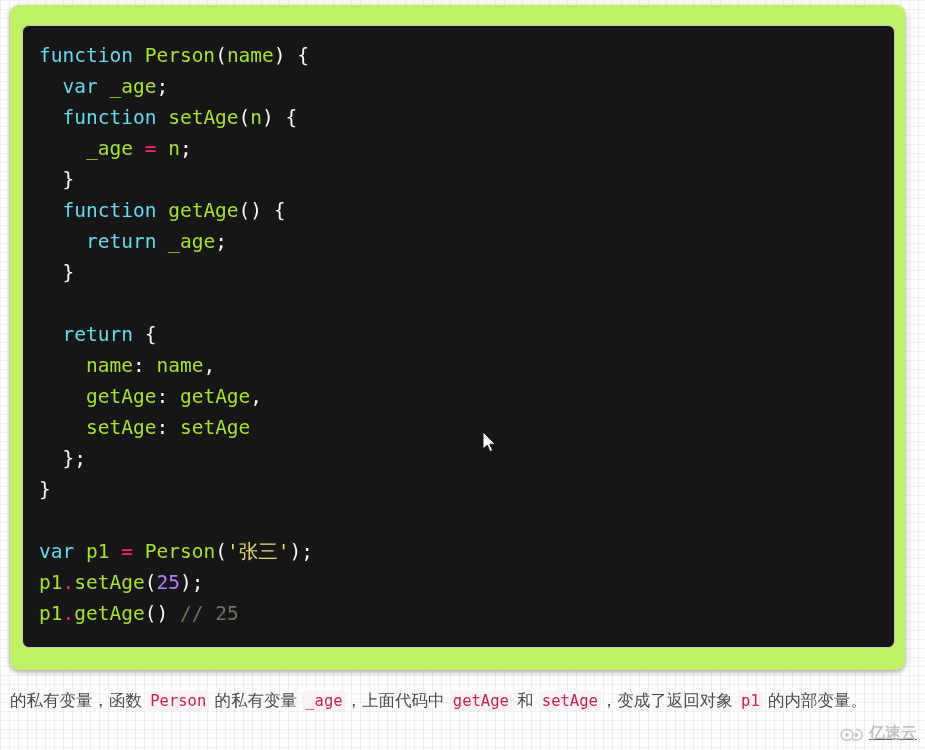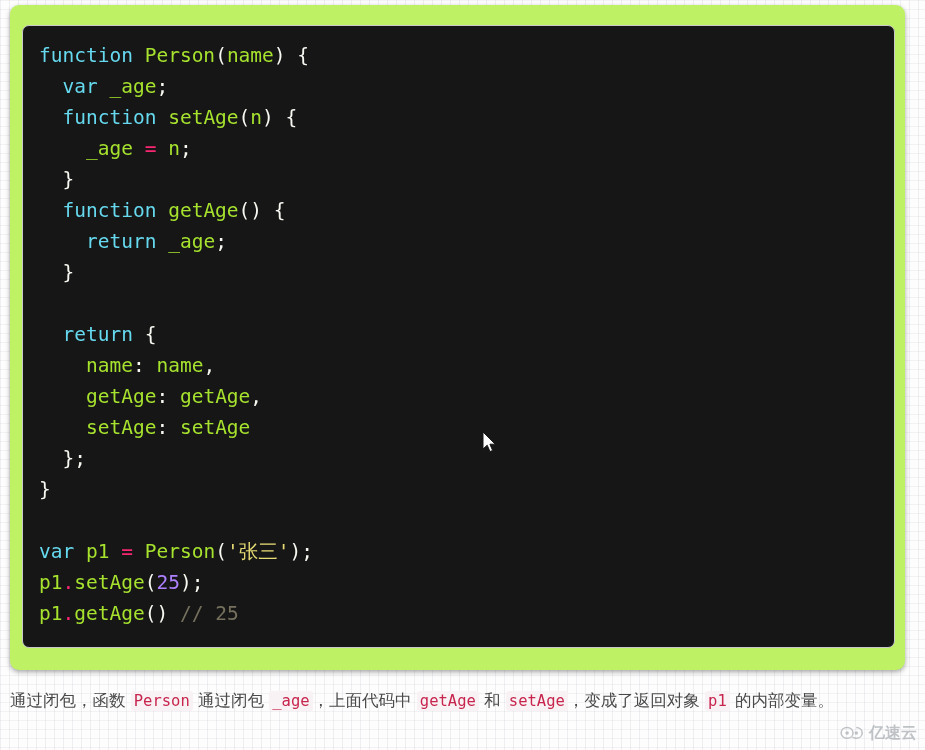--- a/index.html
+++ b/index.html
@@ -90,23 +90,24 @@
     border-radius: 3px;
     white-space: nowrap;
   }
 
   
   .watermark {
     position: absolute;
     right: 8px;
     bottom: 6px;
     display: flex;
-    align-items: center;
+    align-items: flex-end;
     gap: 4px;
     opacity: 0.62;
+    text-decoration: underline;
   }
   .watermark .wm-logo {
     width: 26px;
     height: 17px;
     display: block;
   }
   .watermark .wm-text {
     font-family: "DejaVu Sans", "Liberation Sans", sans-serif;
     font-size: 16px;
     color: #9aa0a6;
@@ -146,21 +147,21 @@
 <span><span class="punc">    </span><span class="fn">setAge</span><span class="punc">: </span><span class="fn">setAge</span></span>
 <span><span class="punc">  };</span></span>
 <span><span class="punc">}</span></span>
 <span></span>
 <span><span class="kw">var</span><span class="punc"> </span><span class="fn">p1</span><span class="punc"> </span><span class="op">=</span><span class="punc"> </span><span class="fn">Person</span><span class="punc">(</span><span class="str">'张三'</span><span class="punc">);</span></span>
 <span><span class="fn">p1</span><span class="op">.</span><span class="fn">setAge</span><span class="punc">(</span><span class="num">25</span><span class="punc">);</span></span>
 <span><span class="fn">p1</span><span class="op">.</span><span class="fn">getAge</span><span class="punc">() </span><span class="com">// 25</span></span></pre>
   </div>
 </div>
 
-<div class="caption"><span>通过闭包，函数 </span><code>Person</code><span> 通过闭包 </span><code>_age</code><span>，上面代码中 </span><code>getAge</code><span> 和 </span><code>setAge</code><span>，变成了返回对象 </span><code>p1</code><span> 的内部变量。</span></div>
+<div class="caption"><span>的私有变量，函数 </span><code>Person</code><span> 的私有变量 </span><code>_age</code><span>，上面代码中 </span><code>getAge</code><span> 和 </span><code>setAge</code><span>，变成了返回对象 </span><code>p1</code><span> 的内部变量。</span></div>
 
 <div class="watermark">
   <svg class="wm-logo" viewBox="0 0 34 22">
     <path d="M10.5 3.2c4.4 0 7.8 2.8 7.8 7.0 0 4.1-3.4 7.1-7.8 7.1-4.3 0-7.7-3.0-7.7-7.1 0-4.2 3.4-7.0 7.7-7.0z" fill="none" stroke="#9aa0a6" stroke-width="2"></path>
     <path d="M22.5 3.2c4.4 0 7.8 2.8 7.8 7.0 0 4.1-3.4 7.1-7.8 7.1-2.0 0-3.8-0.6-5.2-1.7" fill="none" stroke="#9aa0a6" stroke-width="2"></path>
     <circle cx="10.6" cy="10.3" r="2.3" fill="#9aa0a6"></circle>
     <circle cx="22.6" cy="10.3" r="2.3" fill="#9aa0a6"></circle>
   </svg>
   <span class="wm-text">亿速云</span>
 </div>

